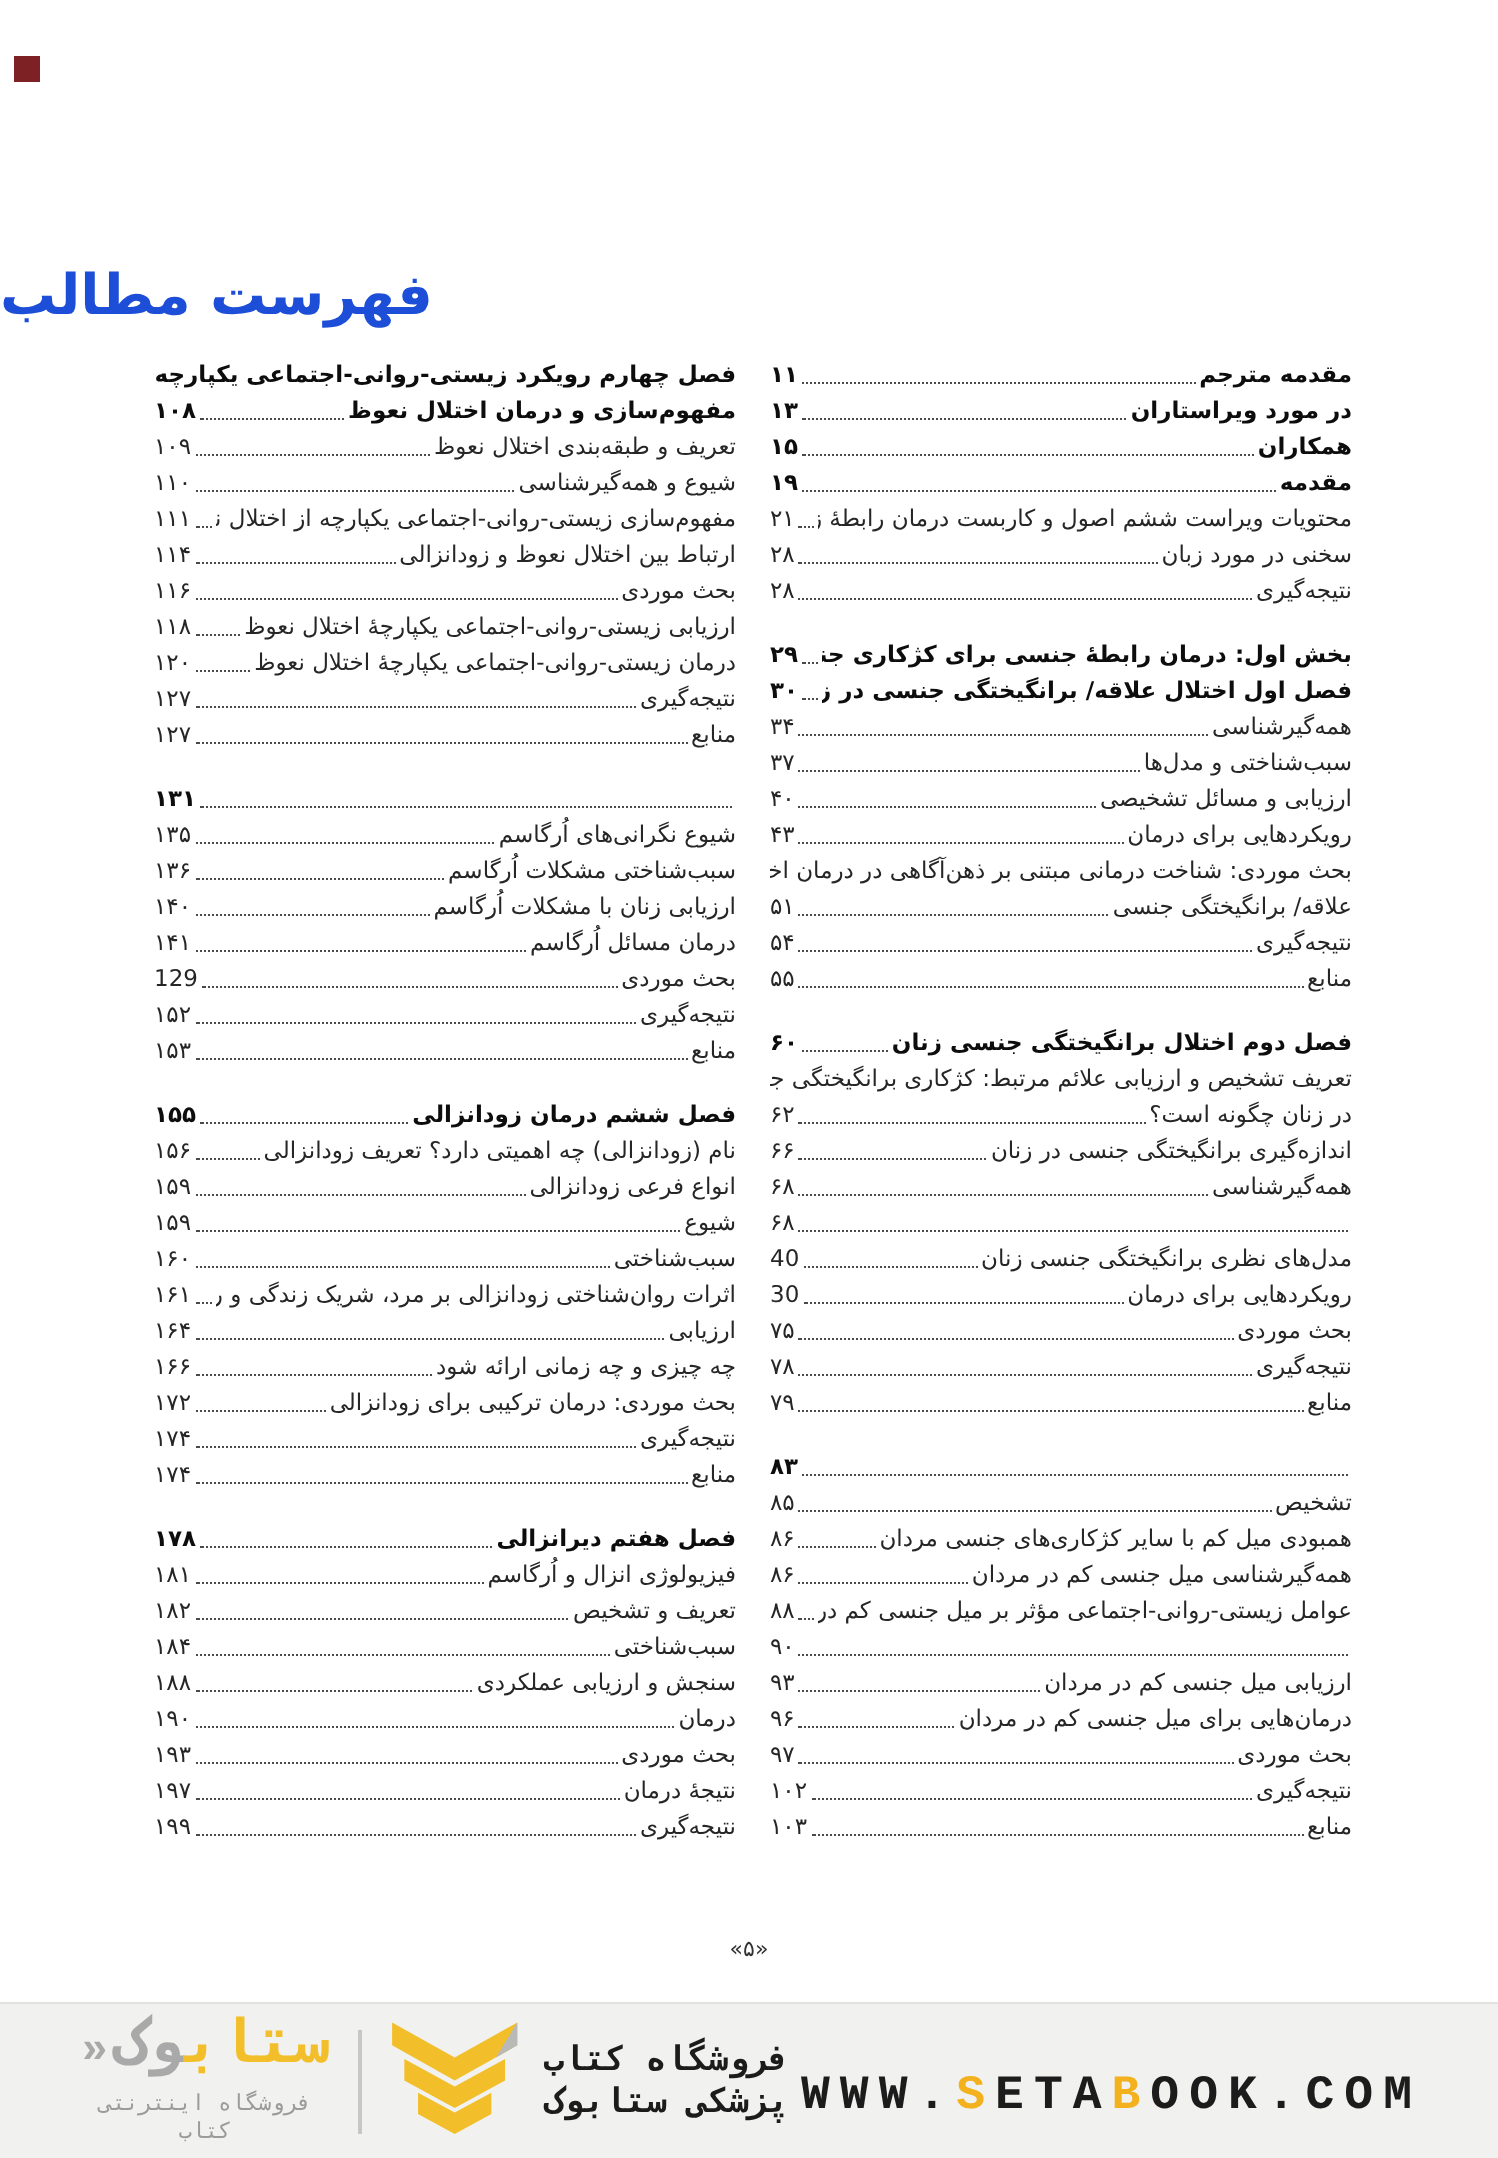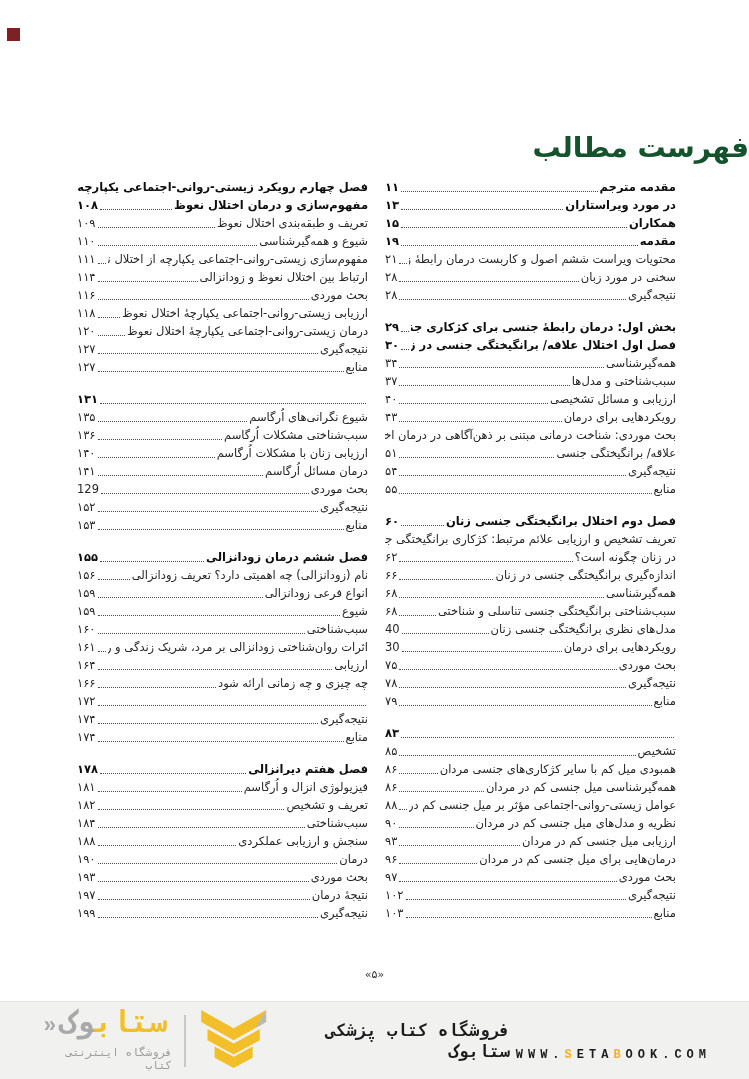--- a/index.html
+++ b/index.html
@@ -12,24 +12,23 @@
   }
   .page{position:relative;width:749px;height:1079px;background:#fff;}
 
   .corner-mark{
     position:absolute;left:7px;top:28px;width:13px;height:13px;
     background:#7d2125;
   }
 
   .doc-title{
     position:absolute;top:112px;left:0;right:0;
-    text-align:right;
-    font-size:28px;font-weight:bold;color:#14532d;
+    text-align:left;
+    font-size:28px;font-weight:bold;color:#1d4ed8;
     direction:rtl;
-    margin-left:48px;
   }
 
   .toc{
     position:absolute;top:178px;right:73px;left:77px;
     display:flex;gap:17px;
     direction:rtl;
   }
   .col{width:291px;flex:0 0 291px;font-size:11.5px;line-height:18px;color:#262626;}
   .entry{display:block;}
   .entry.gap{margin-top:14px;}
@@ -55,28 +54,28 @@
     display:flex;align-items:center;justify-content:space-between;
     padding:0 38px;box-sizing:border-box;font-family:Liberation Mono, monospace;
   }
 
   .brand{display:flex;align-items:center;gap:12px;}
   .wordmark-block{display:flex;flex-direction:column;align-items:center;direction:rtl;}
   .wordmark{font-size:30px;font-weight:bold;line-height:30px;letter-spacing:0;}
   .wm-yellow{color:#f2bf2a;}
   .wm-gray{color:#a9a9a9;}
   .wm-guillemet{color:#a9a9a9;font-size:22px;margin-right:2px;}
-  .tagline{font-size:11px;color:#9b9b9b;margin-top:4px;direction:rtl;}
+  .tagline{font-size:11px;color:#9b9b9b;margin-top:4px;direction:rtl;text-align:center;}
   .brand-divider{width:2px;height:52px;background:#c7c7c5;}
   .emblem{width:74px;height:62px;display:block;}
 
   .store{display:flex;flex-direction:row;align-items:flex-end;gap:6px;}
   .store-title{font-size:17px;font-weight:bold;color:#1c1c1c;direction:rtl;}
   .website{
-    direction:ltr;font-size:12px;font-weight:bold;color:#1c1c1c;
+    direction:ltr;font-size:24px;font-weight:bold;color:#1c1c1c;
     letter-spacing:5px;white-space:nowrap;
   }
   .web-accent{color:#f2b11d;}
 </style>
 </head>
 <body>
 
 <div class="page">
 
   <div class="corner-mark"></div>
@@ -222,21 +221,20 @@
         </div>
         <div class="entry">
           <div class="row">
             <span class="t">همه‌گیرشناسی</span>
             <span class="leader"></span>
             <span class="pg">۶۸</span>
           </div>
         </div>
         <div class="entry">
           <div class="row">
-            <span class="t">سبب‌شناختی برانگیختگی جنسی تناسلی و شناختی</span>
             <span class="leader"></span>
             <span class="pg">۶۸</span>
           </div>
         </div>
         <div class="entry">
           <div class="row">
             <span class="t">مدل‌های نظری برانگیختگی جنسی زنان</span>
             <span class="leader"></span>
             <span class="pg">40</span>
           </div>
@@ -298,21 +296,20 @@
         </div>
         <div class="entry">
           <div class="row">
             <span class="t">عوامل زیستی-روانی-اجتماعی مؤثر بر میل جنسی کم در مردان</span>
             <span class="leader"></span>
             <span class="pg">۸۸</span>
           </div>
         </div>
         <div class="entry">
           <div class="row">
-            <span class="t">نظریه و مدل‌های میل جنسی کم در مردان</span>
             <span class="leader"></span>
             <span class="pg">۹۰</span>
           </div>
         </div>
         <div class="entry">
           <div class="row">
             <span class="t">ارزیابی میل جنسی کم در مردان</span>
             <span class="leader"></span>
             <span class="pg">۹۳</span>
           </div>
@@ -524,20 +521,21 @@
         </div>
         <div class="entry">
           <div class="row">
             <span class="t">چه چیزی و چه زمانی ارائه شود</span>
             <span class="leader"></span>
             <span class="pg">۱۶۶</span>
           </div>
         </div>
         <div class="entry">
           <div class="row">
+            <span class="t">بحث موردی: درمان ترکیبی برای زودانزالی</span>
             <span class="leader"></span>
             <span class="pg">۱۷۲</span>
           </div>
         </div>
         <div class="entry">
           <div class="row">
             <span class="t">نتیجه‌گیری</span>
             <span class="leader"></span>
             <span class="pg">۱۷۴</span>
           </div>

